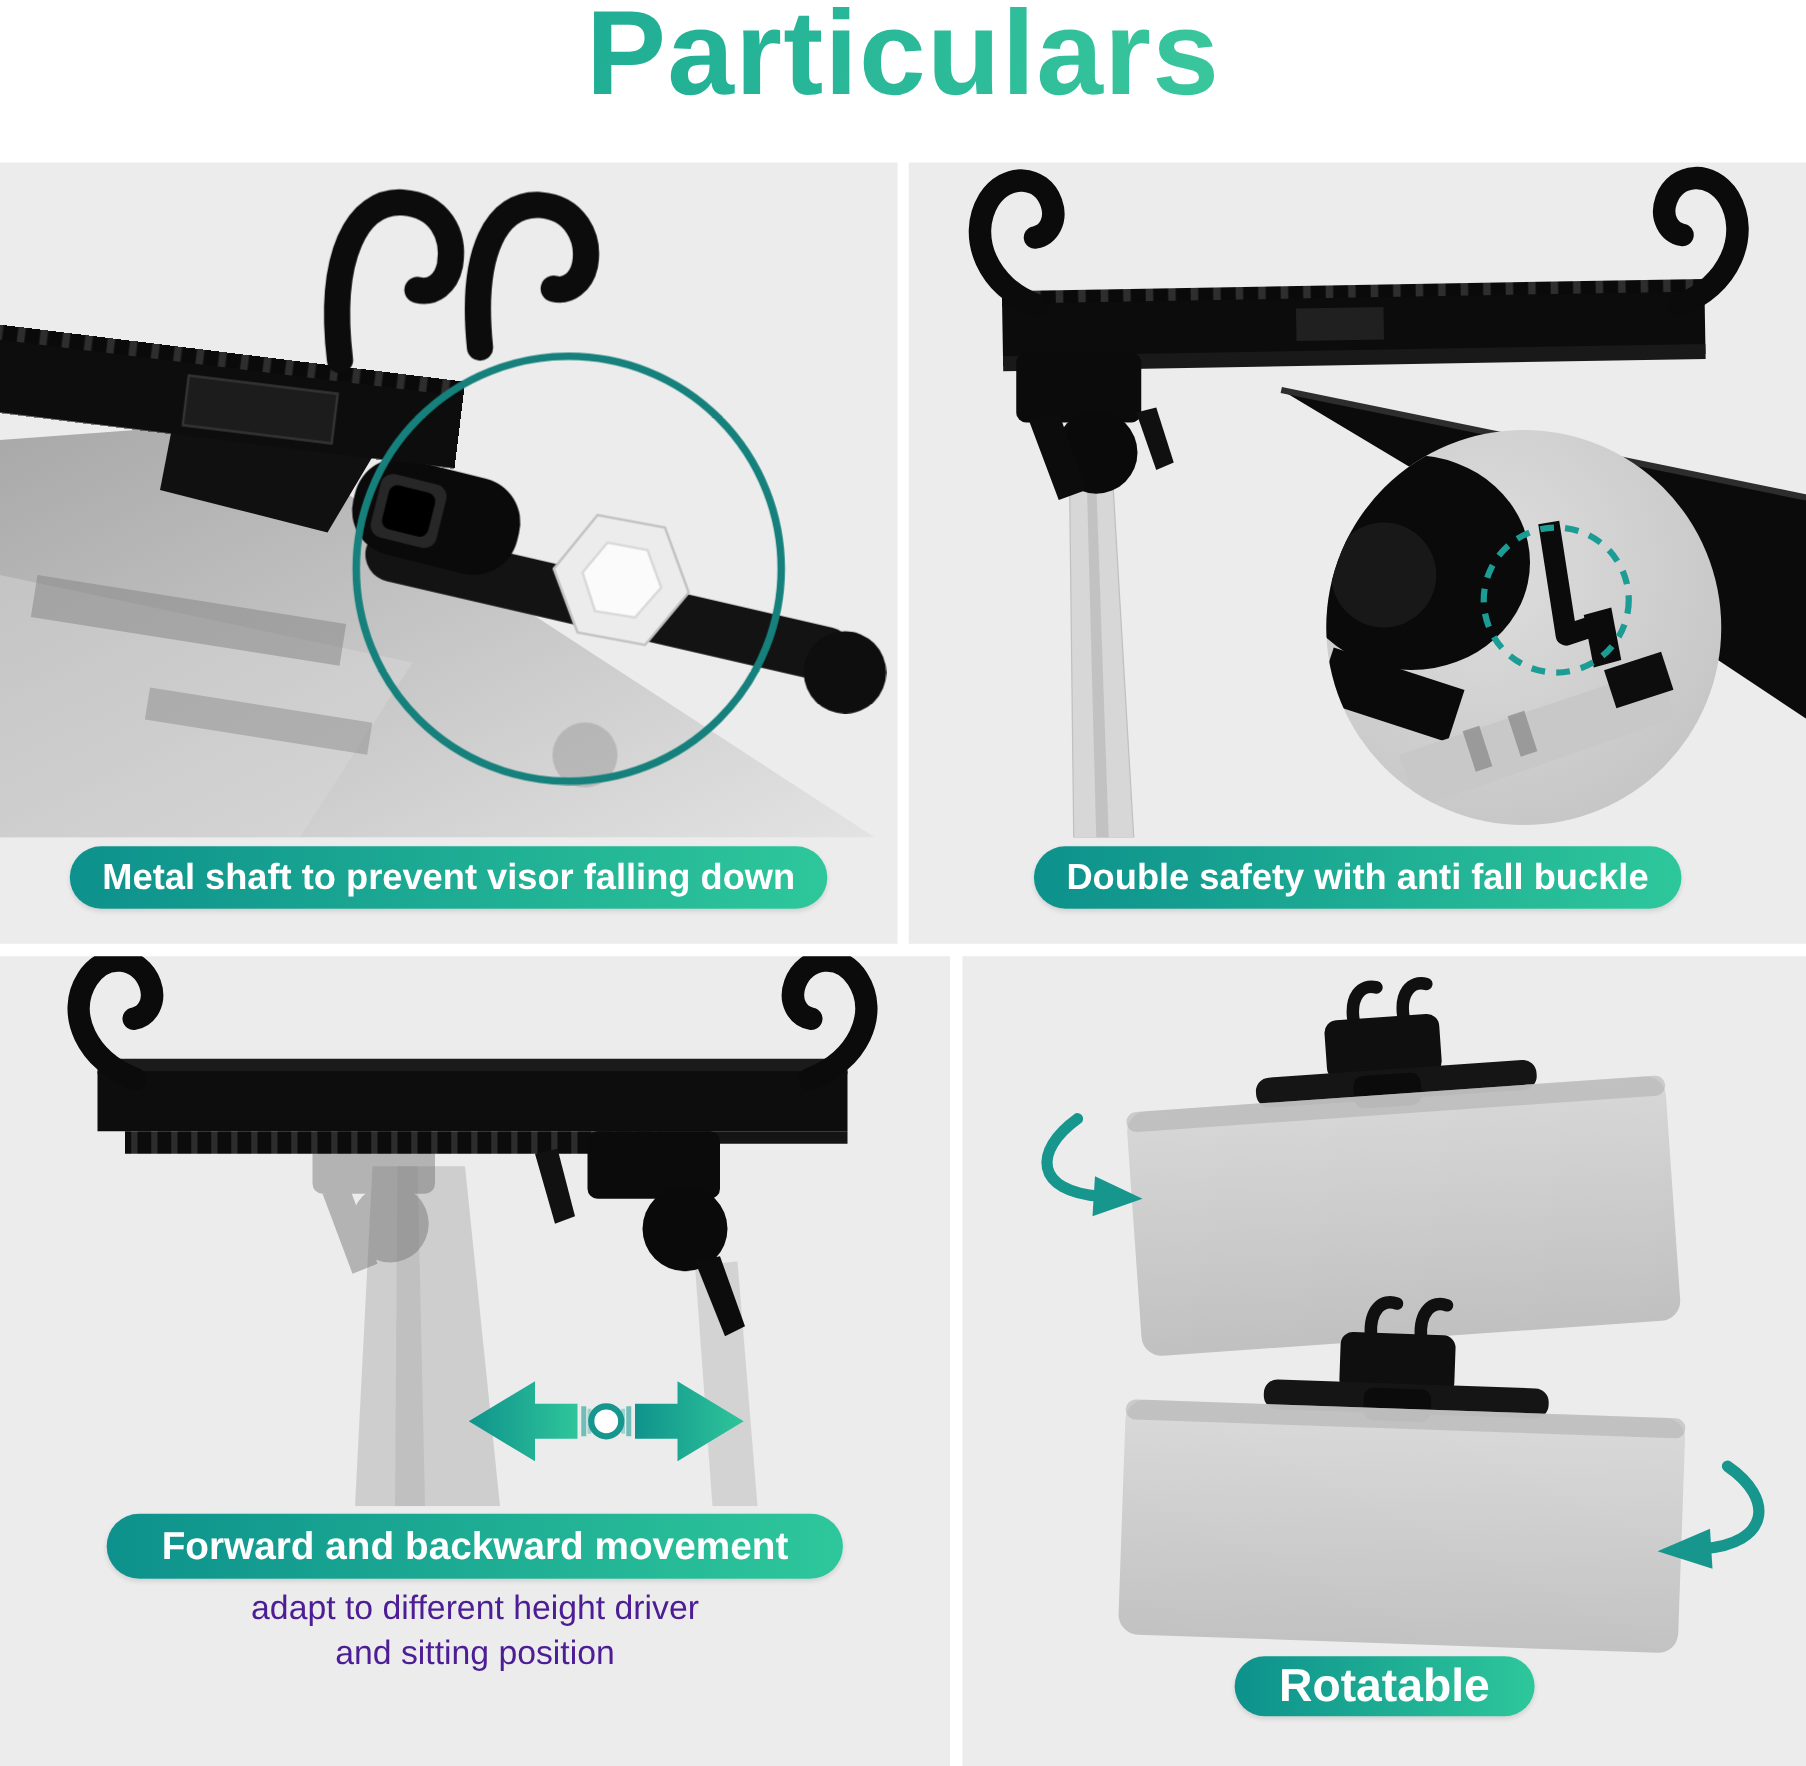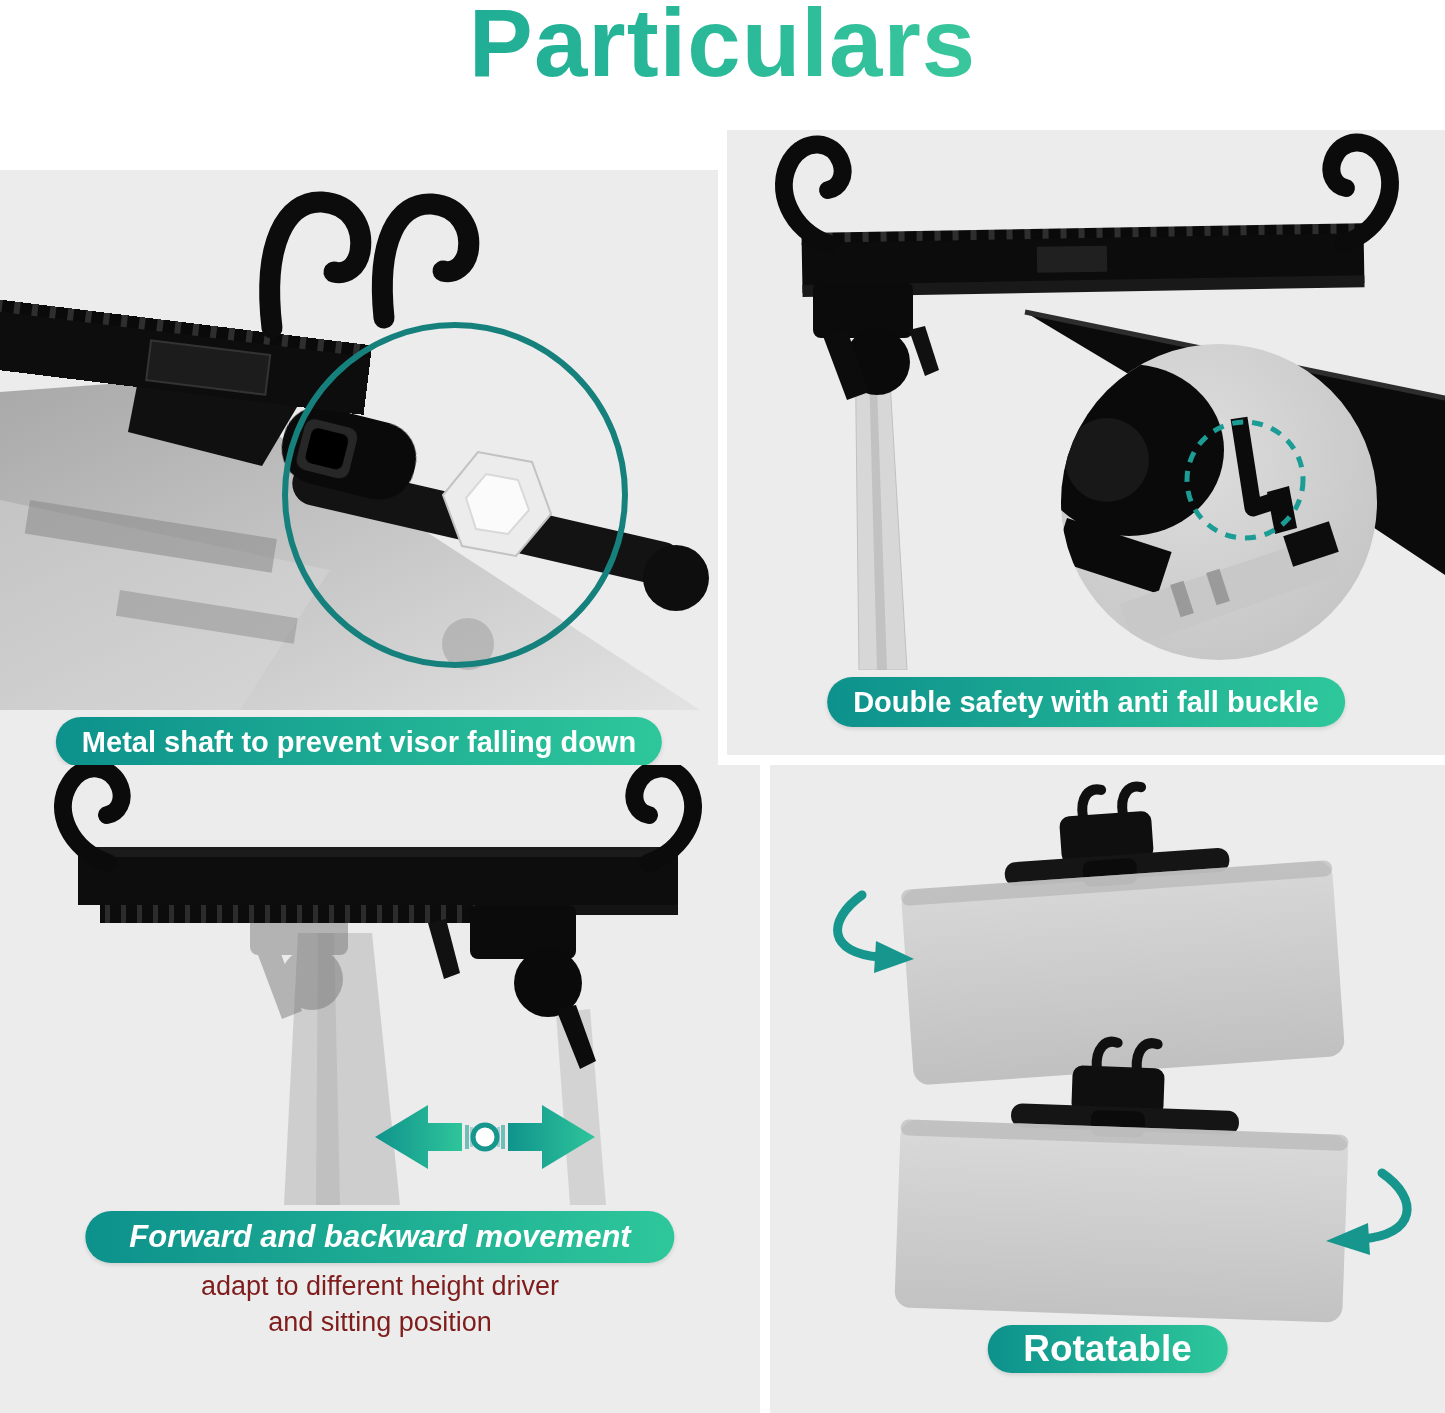--- a/index.html
+++ b/index.html
@@ -23,48 +23,48 @@
     line-height: 1.1;
     font-weight: bold;
     letter-spacing: 1px;
     background: linear-gradient(100deg, #0f9a90 5%, #2ebd9a 55%, #55dca4 95%);
     -webkit-background-clip: text;
     background-clip: text;
     color: transparent;
   }
   .panel { position: absolute; background: #ececec; }
   .panel svg { position: absolute; top: 0; left: 0; display: block; }
-  .panel-tl { left: 0;     top: 130px; width: 718px; height: 625px; margin-top: 40px; }
+  .panel-tl { left: 0;     top: 130px; width: 718px; height: 625px; }
   .panel-tr { left: 727px; top: 130px; width: 718px; height: 625px; padding-left: 46px; }
   .panel-bl { left: 0;     top: 765px; width: 760px; height: 648px; }
   .panel-br { left: 770px; top: 765px; width: 675px; height: 648px; }
   .pill {
     position: absolute;
     left: 50%;
     transform: translateX(-50%);
     display: inline-flex;
     align-items: center;
     justify-content: center;
     white-space: nowrap;
     color: #ffffff;
     font-weight: bold;
     background: linear-gradient(90deg, #0d918c, #2ec79b);
     border-radius: 999px;
     box-shadow: 0 2px 4px rgba(0,0,0,0.12);
   }
   .pill-tl, .pill-tr { bottom: 28px; height: 50px; font-size: 29px; padding: 0 26px; }
-  .pill-bl { bottom: 150px; height: 52px; font-size: 31px; padding: 0 44px; font-style: italic; }
+  .pill-bl { bottom: 150px; height: 52px; font-size: 31px; padding: 0 44px; }
   .pill-br { bottom: 40px; height: 48px; font-size: 37px; padding: 0 36px; }
   .subtext {
     position: absolute;
     left: 0;
     right: 0;
     top: 504px;
     text-align: center;
-    color: #7f1d1d;
+    color: #4c1d95;
     font-size: 27px;
     line-height: 1.32;
   }
 </style>
 </head>
 <body>
 
 <div class="page">
 
   <h1 class="title">Particulars</h1>

